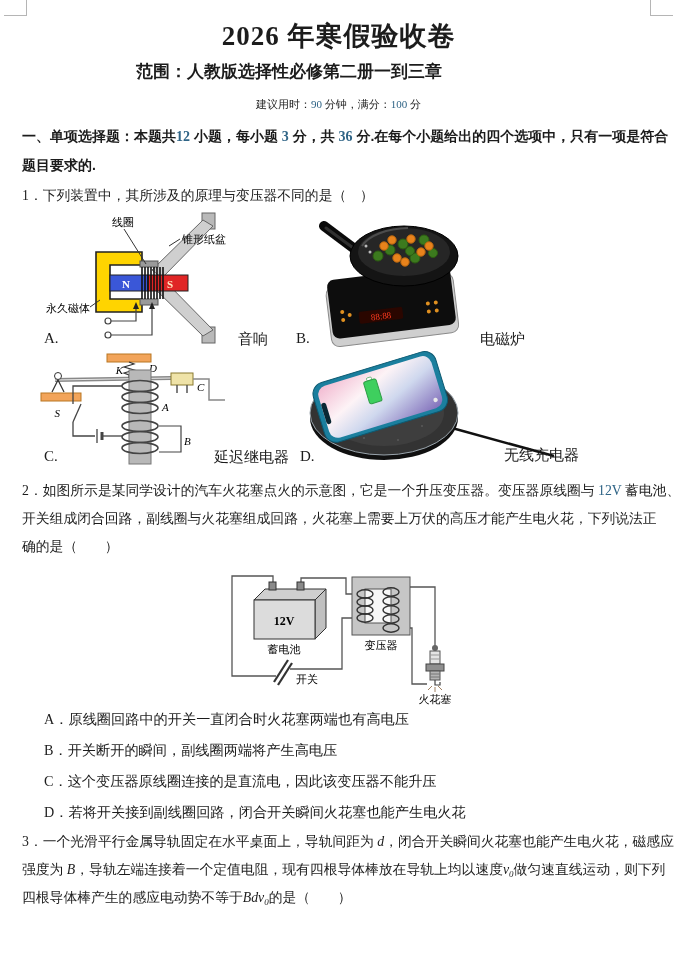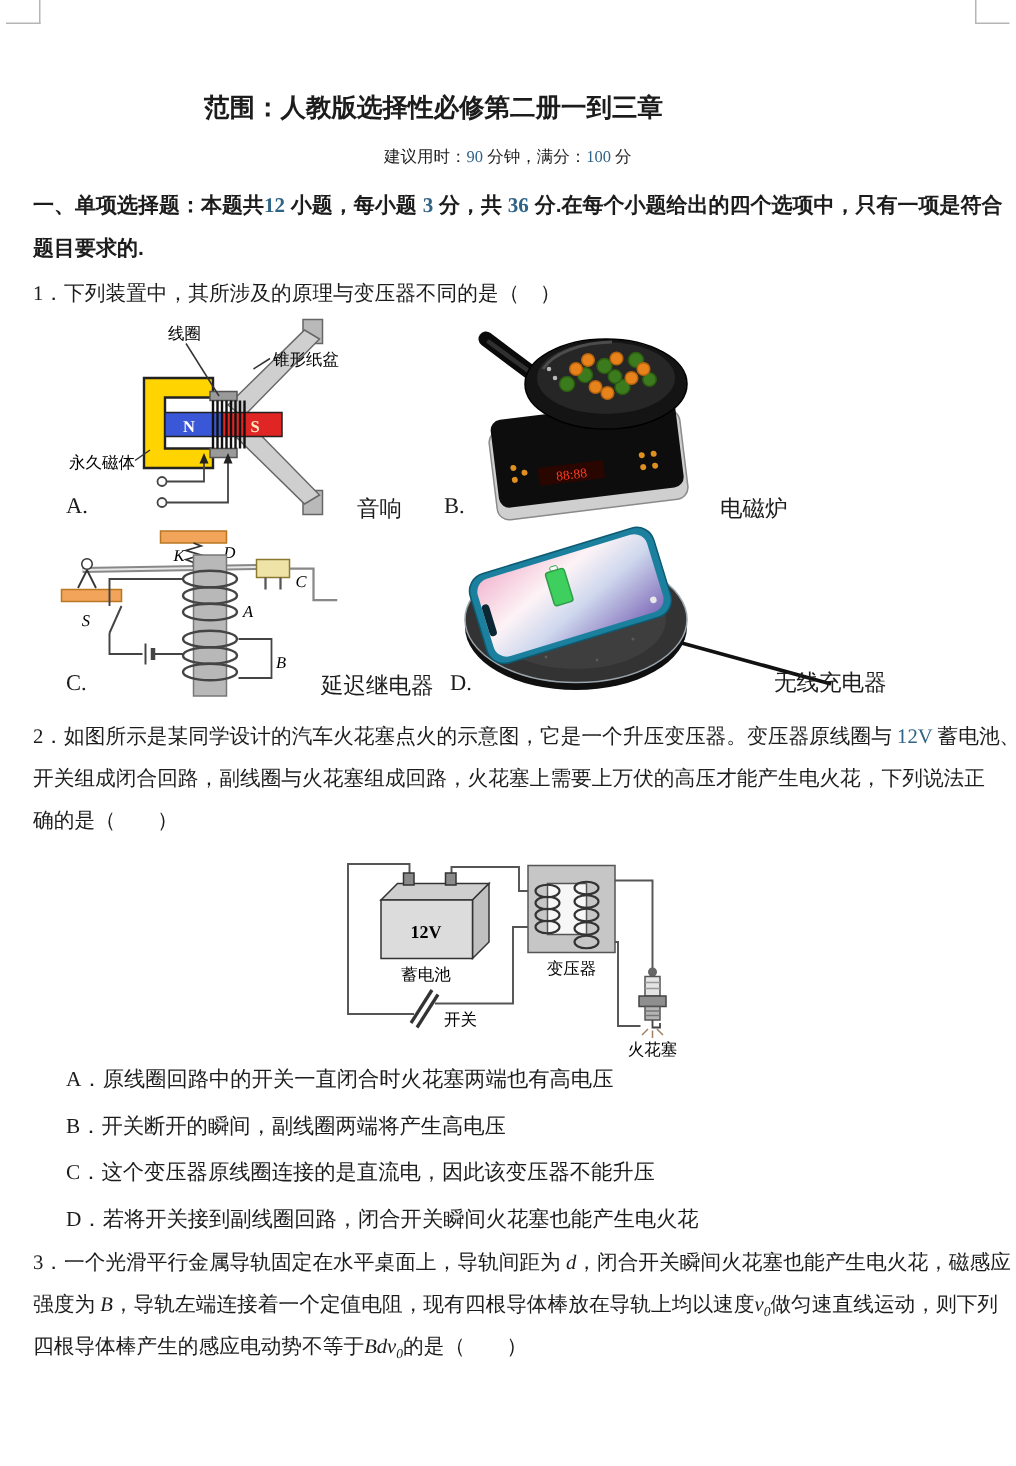--- a/index.html
+++ b/index.html
@@ -25,20 +25,21 @@
   svg text{font-family:"Liberation Serif",serif;}
 </style>
 </head>
 <body>
 
 <div id="page">
 
   <div class="corner tl"></div>
   <div class="corner tr"></div>
 
+  <div class="title">2026 年寒假验收卷</div>
   <div class="subtitle">范围：人教版选择性必修第二册一到三章</div>
   <div class="meta"><span>建议用时：</span><span class="num">90</span><span> 分钟，满分：</span><span class="num">100</span><span> 分</span></div>
 
   <div class="line bold-sans fill" style="top:126px;"><span>一、单项选择题：本题共</span><span class="num">12</span><span> 小题，每小题 </span><span class="num">3</span><span> 分，共 </span><span class="num">36</span><span> 分.在每个小题给出的四个选项中，只有一项是符合</span></div>
   <div class="line bold-sans" style="top:155px;">题目要求的.</div>
 
   <div class="line" style="top:186px;">1．下列装置中，其所涉及的原理与变压器不同的是（　）</div>
 
   <svg class="fig" style="left:36px;top:212px;" width="210" height="132" viewBox="0 0 210 132">
     <rect x="166" y="1" width="13" height="16" fill="#b9b9b9" stroke="#666"></rect>
@@ -196,21 +197,21 @@
       <rect x="19" y="36" width="5" height="22" rx="2.5" fill="#0a2733"></rect>
       <rect x="70" y="25" width="5" height="3" rx="1" fill="#fff" stroke="#2f9e48" stroke-width="0.6"></rect>
       <rect x="66" y="28" width="13" height="23" rx="2" fill="#3ecf5e" stroke="#2f9e48"></rect>
       <circle cx="130" cy="66" r="2.2" fill="#e8e8e8"></circle>
     </g>
   </svg>
 
   <div class="caption" style="left:44px;top:448px;">C.</div>
   <div class="caption" style="left:214px;top:448px;">延迟继电器</div>
   <div class="caption" style="left:300px;top:448px;">D.</div>
-  <div class="caption" style="left:516px;top:446px;">无线充电器</div>
+  <div class="caption" style="left:504px;top:446px;">无线充电器</div>
 
   <div class="line fill" style="top:481px;"><span>2．如图所示是某同学设计的汽车火花塞点火的示意图，它是一个升压变压器。变压器原线圈与 </span><span class="num">12V</span><span> 蓄电池、</span></div>
   <div class="line fill" style="top:509px;"><span>开关组成闭合回路，副线圈与火花塞组成回路，火花塞上需要上万伏的高压才能产生电火花，下列说法正</span></div>
   <div class="line" style="top:537px;"><span>确的是（　　）</span></div>
 
   <svg class="fig" style="left:222px;top:572px;" width="250" height="134" viewBox="0 0 250 134">
     <g fill="none" stroke="#555" stroke-width="1.3">
       <path d="M79,13 V6 H124 V22 H135"></path>
       <path d="M51,13 V4 H10 V104 H54"></path>
       <path d="M68,97 H120 V46 H135"></path>

